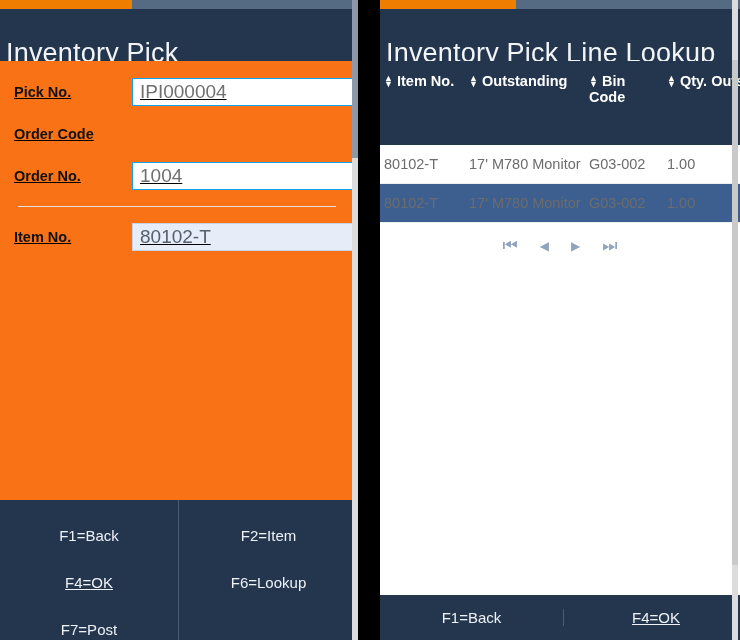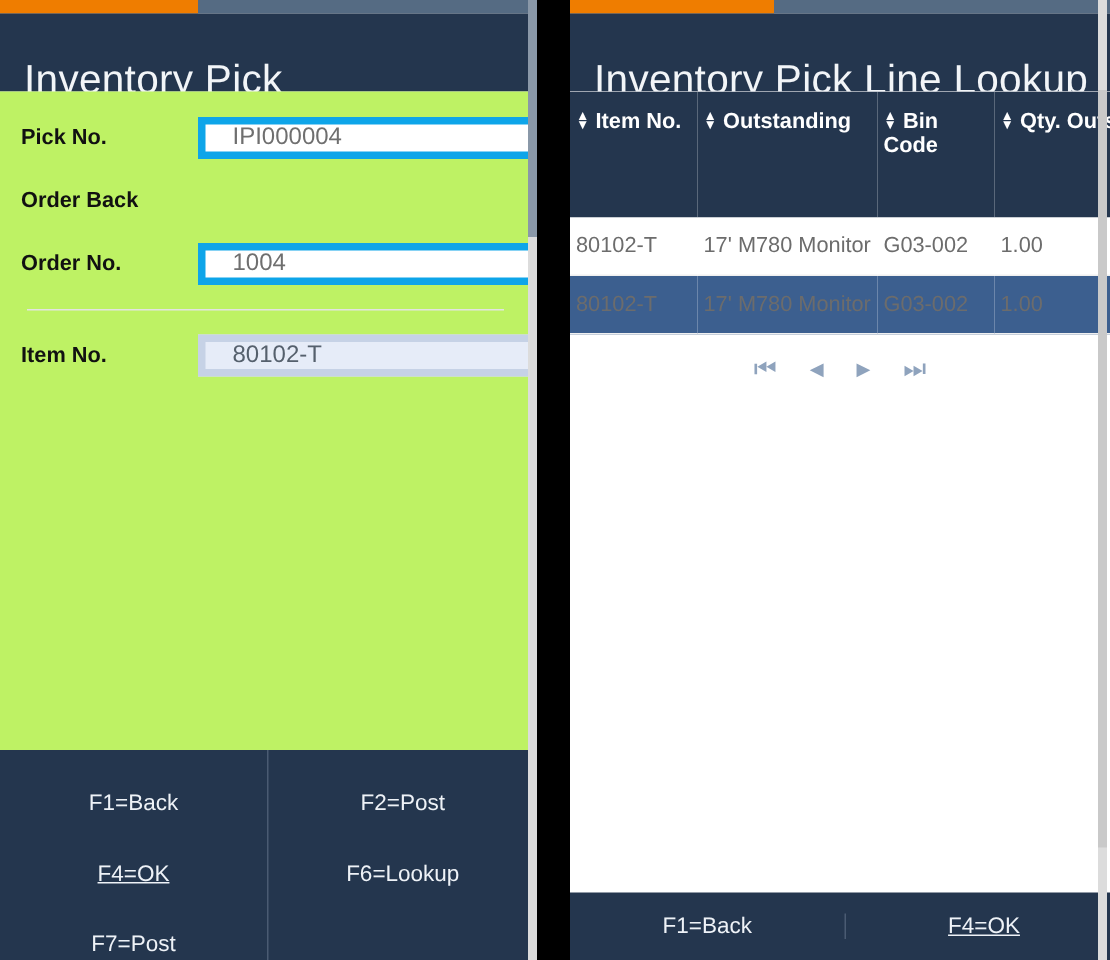--- a/index.html
+++ b/index.html
@@ -53,56 +53,57 @@
     height: 52px;
     background: #24364e;
     display: flex;
     align-items: center;
   }
   .title-text {
     color: #f2f5f8;
     font-size: 27px;
     font-weight: 400;
     letter-spacing: 0.2px;
-    padding-left: 16px;
+    padding-left: 6px;
     white-space: nowrap;
     margin-top: 36px;
   }
 
   
   .form-area {
     position: absolute;
     top: 61px; left: 0;
     width: 100%;
     bottom: 140px;
-    background: #bef264;
+    background: #f97316;
     padding: 10px 18px 0 14px;
+    text-decoration: underline;
   }
   .form-row {
     display: flex;
     align-items: center;
     height: 42px;
   }
   .form-label {
     width: 118px;
     flex: 0 0 118px;
     font-size: 14.5px;
     font-weight: bold;
     color: #111111;
     white-space: nowrap;
   }
   .form-input {
     flex: 1 1 auto;
     height: 28px;
-    border: 5px solid #0ea5e9;
+    border: 1px solid #0ea5e9;
     background: #ffffff;
     color: #6f6f6f;
     font-family: "Liberation Sans", sans-serif;
-    font-size: 16px;
-    padding: 0 18px;
+    font-size: 19px;
+    padding: 0 7px;
     line-height: 26px;
     outline: none;
   }
   .form-input.focused {
     background: #e6ecf8;
     border-color: #c6d2e6;
     color: #55606d;
   }
   .form-divider {
     height: 1px;
@@ -272,21 +273,21 @@
 
     <div class="form-area">
 
       <div class="form-row">
         <div class="form-label">Pick No.</div>
         <input class="form-input" type="text" readonly="" value="IPI000004" style="">
       </div>
 
 
       <div class="form-row">
-        <div class="form-label">Order Back</div>
+        <div class="form-label">Order Code</div>
       </div>
 
       <div class="form-row">
         <div class="form-label">Order No.</div>
         <input class="form-input" type="text" readonly="" value="1004" style="">
       </div>
 
       <div class="form-divider"></div>
 
       <div class="form-row">
@@ -296,21 +297,21 @@
 
     </div>
 
     <div id="footer-left">
       <div class="fkey-col col-first">
         <div class="fkey">F1=Back</div>
         <div class="fkey active">F4=OK</div>
         <div class="fkey">F7=Post</div>
       </div>
       <div class="fkey-col">
-        <div class="fkey">F2=Post</div>
+        <div class="fkey">F2=Item</div>
         <div class="fkey">F6=Lookup</div>
         <div class="fkey blank"></div>
       </div>
     </div>
 
     <div class="scrollbar" id="scrollbar-left">
       <div class="scroll-thumb" style="top:0px;height:158px;"></div>
     </div>
   </div>
 

